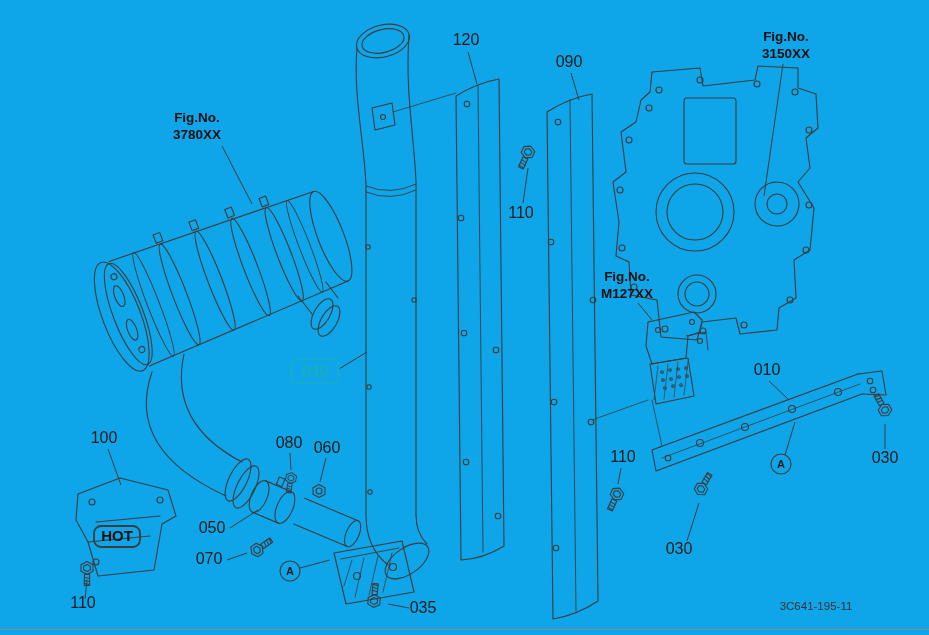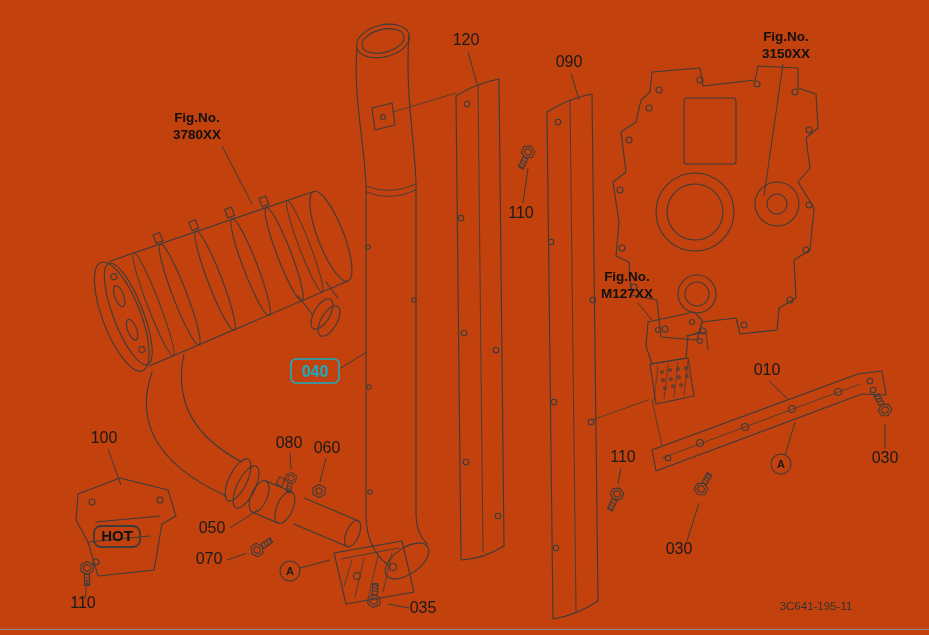--- a/index.html
+++ b/index.html
@@ -1,17 +1,17 @@
 <!DOCTYPE html>
 <html><head>
 <meta charset="utf-8">
 <style>
   html,body{margin:0;padding:0;background:#ffffff;}
   .stage{
-    position:relative;width:929px;height:635px;background:#c2410c;
+    position:relative;width:929px;height:635px;background:#0ea5e9;
     font-family:"Liberation Sans",sans-serif;overflow:hidden;
   }
   .stage svg{position:absolute;left:0;top:0;}
   .lbl{font:16px "Liberation Sans",sans-serif;fill:#1a1a1a;stroke:none;}
   .fig{font:700 13.5px "Liberation Sans",sans-serif;fill:#111111;stroke:none;}
   .hl-lbl{font:700 16px "Liberation Sans",sans-serif;fill:#18aec2;stroke:none;}
   .hot-lbl{font:700 15px "Liberation Sans",sans-serif;fill:#111111;stroke:none;}
   .a-lbl{font:700 11px "Liberation Sans",sans-serif;fill:#1a1a1a;stroke:none;}
   .dwg{font:11.5px "Liberation Sans",sans-serif;fill:#333333;stroke:none;}
   .mid{text-anchor:middle;}

